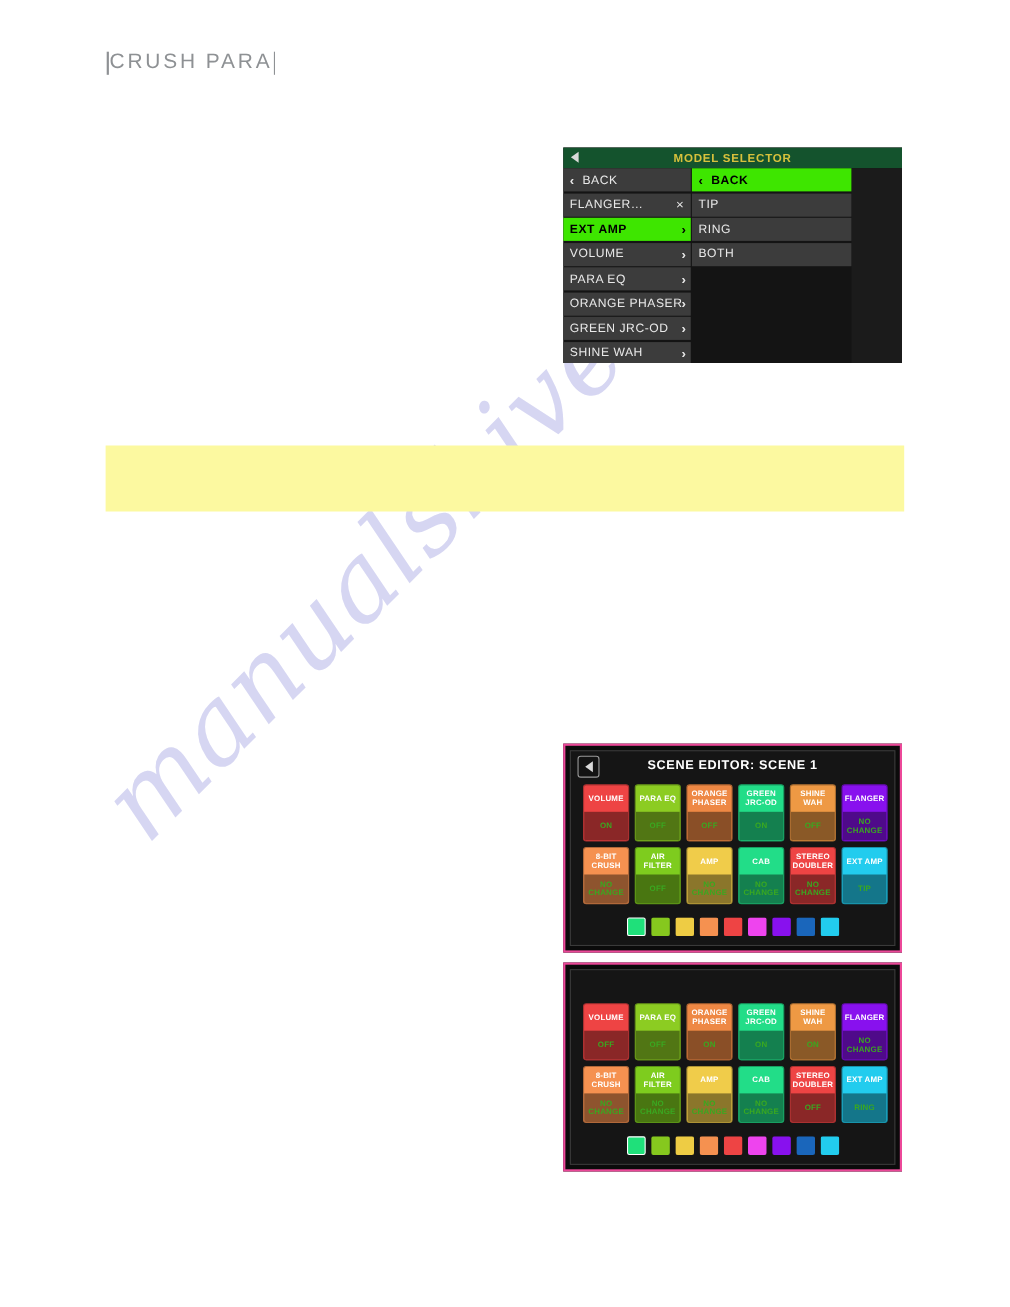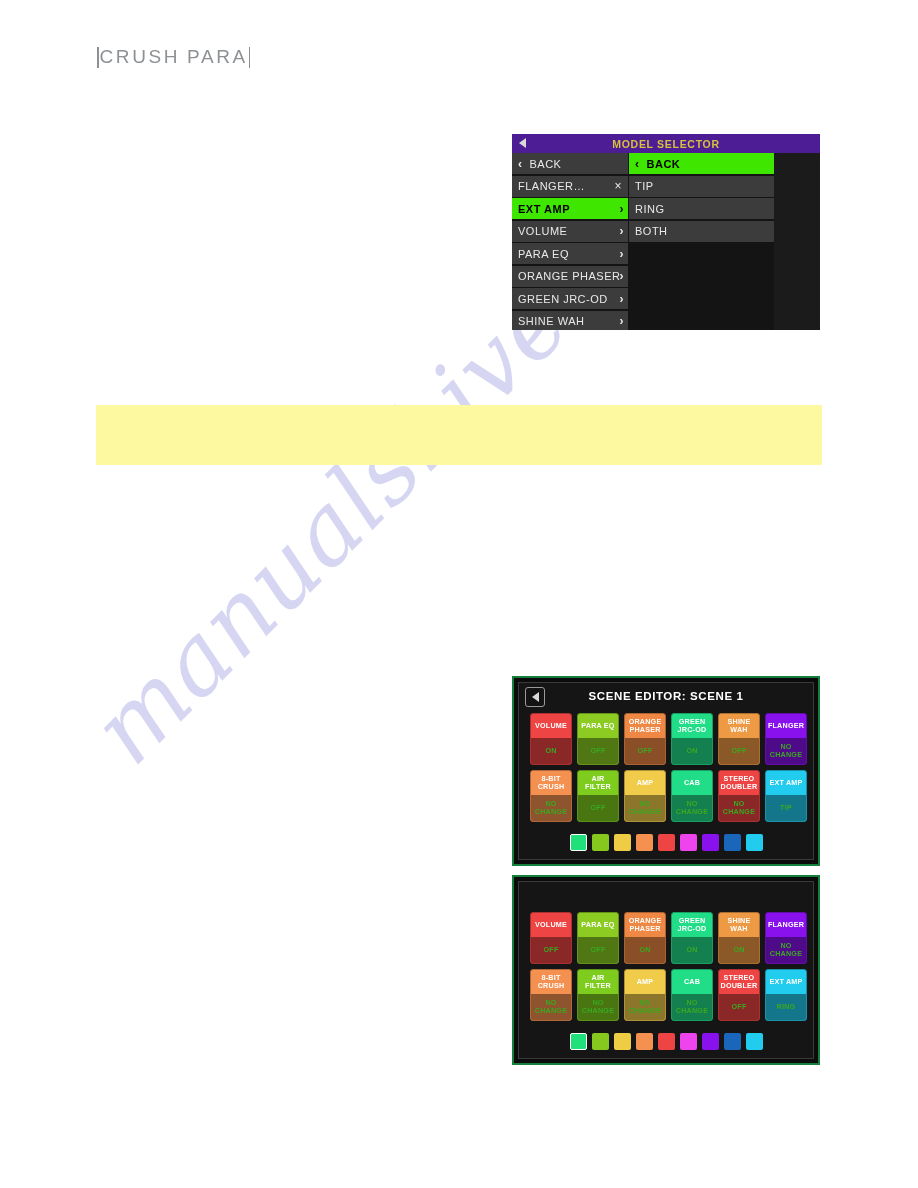--- a/index.html
+++ b/index.html
@@ -72,21 +72,21 @@
     left: 512px; top: 134px;
     width: 308px; height: 196px;
     background: #141414;
     z-index: 3;
     font-family: "Liberation Sans", sans-serif;
     overflow: hidden;
   }
   #ms-header {
     position: relative;
     height: 19px;
-    background: #4c1d95;
+    background: #14532d;
     display: flex;
     align-items: center;
     justify-content: center;
   }
   #ms-header .ms-back-arrow {
     position: absolute; left: 7px; top: 4px;
     width: 0; height: 0;
     border-top: 5.5px solid transparent;
     border-bottom: 5.5px solid transparent;
     border-right: 7px solid #d9d9d9;
@@ -159,21 +159,21 @@
     position: absolute;
     left: 262px; top: 0; width: 46px; height: 177px;
     background: #1b1b1b;
   }
 
   
   .scene-screen {
     position: absolute;
     z-index: 3;
     background: #0b0b0b;
-    border: 2px solid #15803d;
+    border: 2px solid #ec4899;
     box-sizing: border-box;
     font-family: "Liberation Sans", sans-serif;
     overflow: hidden;
   }
   #scene1 { left: 512px; top: 676px; width: 308px; height: 190px; }
   #scene2 { left: 512px; top: 875px; width: 308px; height: 190px; }
 
   .sc-inner {
     position: absolute;
     left: 4px; top: 4px; right: 4px; bottom: 4px;

